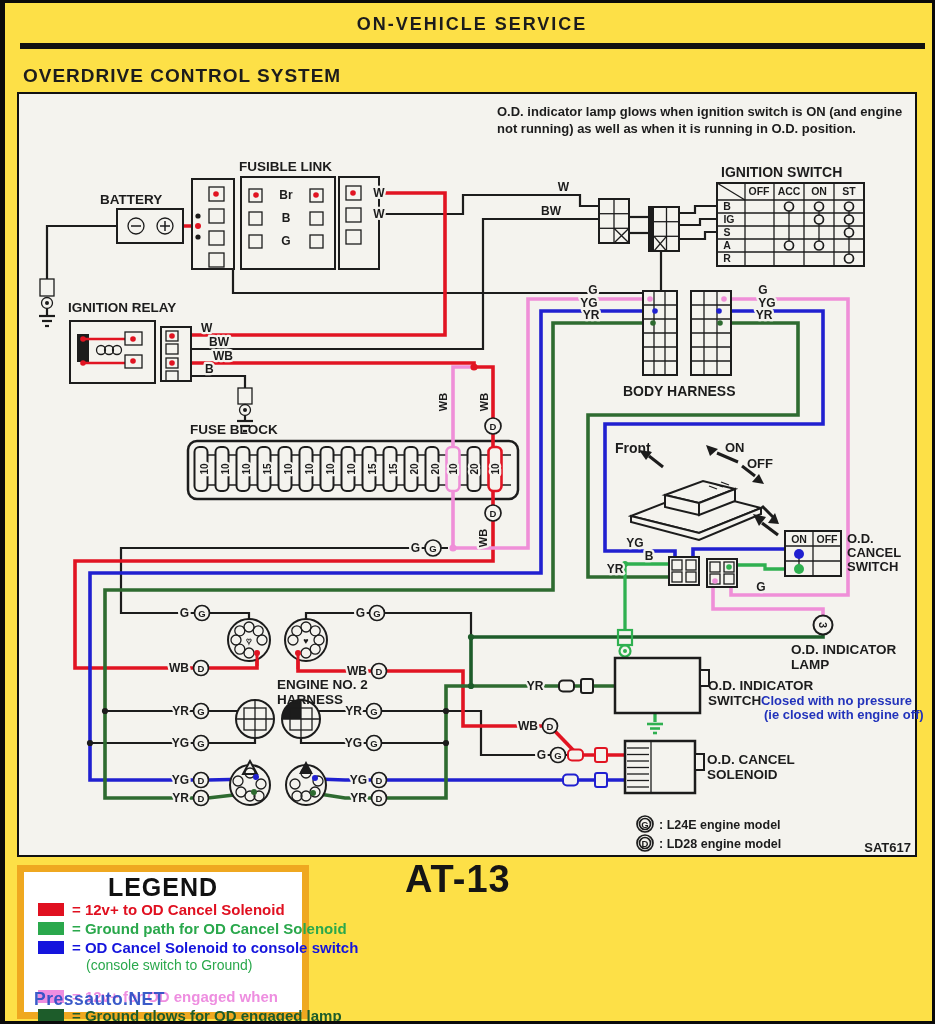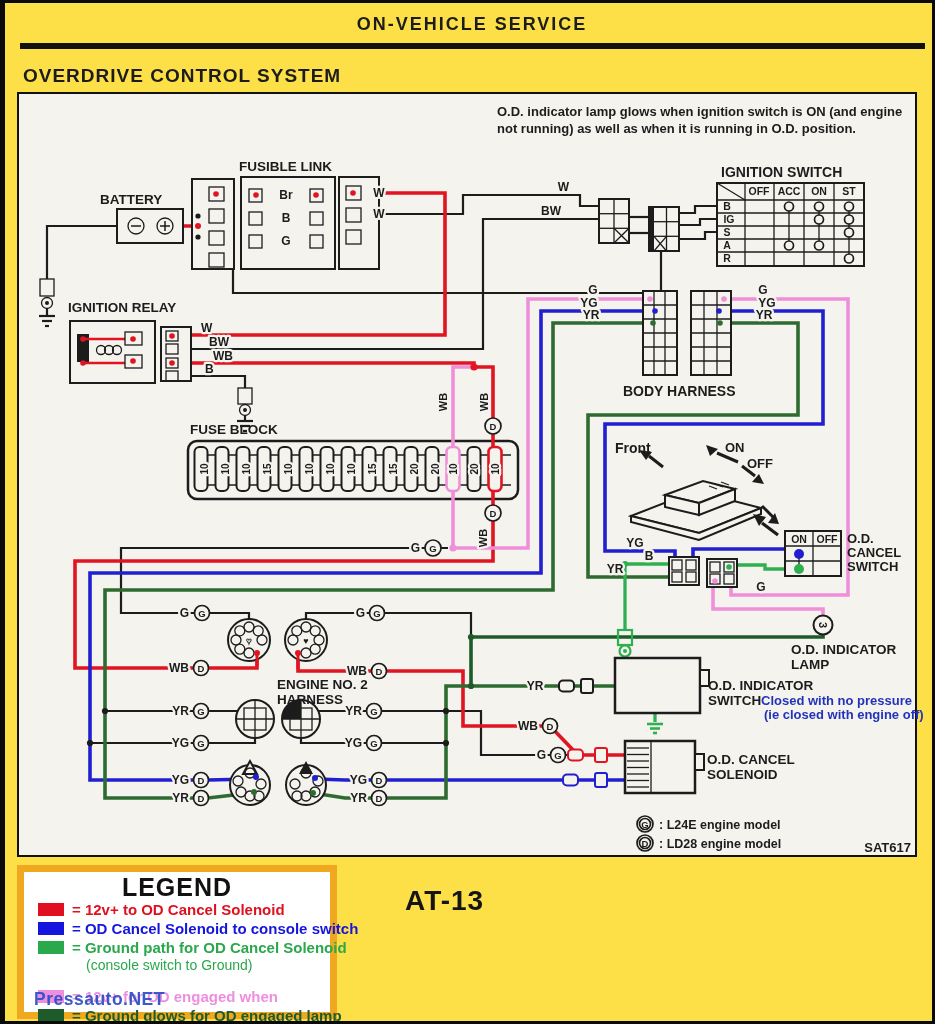--- a/index.html
+++ b/index.html
@@ -19,28 +19,28 @@
   .wr{stroke:#e11422;stroke-width:3.6;fill:none}
   .wp{stroke:#ef8fd8;stroke-width:3.6;fill:none}
   .wb{stroke:#2020d0;stroke-width:3.6;fill:none}
   .wg{stroke:#2e6b30;stroke-width:3.6;fill:none}
   .wdg{stroke:#1d5c2a;stroke-width:3.6;fill:none}
   .wbg{stroke:#2fb050;stroke-width:3.3;fill:none}
   .shape{fill:#f4f3ee;stroke:#1c1c1c;stroke-width:2}
   .shape25{fill:#f4f3ee;stroke:#1c1c1c;stroke-width:2.5}
   .thin{fill:none;stroke:#1c1c1c;stroke-width:1.3}
   .csym{fill:#f4f3ee;stroke:#1c1c1c;stroke-width:1.7}
-  #legend-box{position:absolute;left:12px;top:862px;width:320px;height:154px;box-sizing:border-box;
+  #legend-box{position:absolute;left:12px;top:862px;width:292px;height:154px;box-sizing:border-box;
      background:#ffffff;border:7px solid #efa820;padding:2px 6px 0 6px;}
   #legend-title{text-align:center;font-weight:bold;font-size:25px;letter-spacing:1px;color:#111;line-height:26px;}
   .lg-row{font-weight:bold;font-size:15px;line-height:19px;white-space:nowrap;}
   .lg-sw{display:inline-block;width:26px;height:13px;margin:0 8px 0 8px;vertical-align:-1px;}
   .lg-row2{font-weight:normal;font-size:14px;line-height:17px;padding-left:56px;white-space:nowrap;}
   .lg-gap{height:13px}
-  #at-code{position:absolute;left:400px;top:882px;font-size:28px;font-weight:bold;color:#151515;letter-spacing:1px;}
+  #at-code{position:absolute;left:400px;top:855px;font-size:38px;font-weight:bold;color:#151515;letter-spacing:1px;}
   #watermark{position:absolute;left:13px;top:986px;font-size:17.5px;font-weight:bold;color:#2a4ec5;opacity:.92;letter-spacing:.5px;padding-left:16px;}
 </style>
 </head>
 <body>
 
 <div id="page">
 <svg width="935" height="1024" viewBox="0 0 935 1024">
 
   <text class="tx s18 mid" x="467" y="27">ON-VEHICLE SERVICE</text>
   <rect x="15" y="40" width="905" height="6" fill="#111"></rect>
@@ -622,22 +622,22 @@
           <circle cx="640" cy="840" r="8" class="csym"></circle>
           <circle cx="640" cy="840" r="5.5" class="csym"></circle>
           <text class="tx s9 mid" x="640" y="843.5">D</text>
         </g>
   </g>
 </svg>
 
   <div id="legend-box">
     <div id="legend-title">LEGEND</div>
     <div class="lg-row"><span class="lg-sw" style="background: rgb(224, 16, 32);"></span><span style="color: rgb(224, 16, 32);">= 12v+ to OD Cancel Solenoid</span></div>
+    <div class="lg-row"><span class="lg-sw" style="background: rgb(42, 168, 76);"></span><span style="color: rgb(42, 168, 76);">= Ground path for OD Cancel Solenoid</span></div>
     <div class="lg-row"><span class="lg-sw" style="background: rgb(21, 21, 221);"></span><span style="color: rgb(21, 21, 221);">= OD Cancel Solenoid to console switch</span></div>
-    <div class="lg-row"><span class="lg-sw" style="background: rgb(42, 168, 76);"></span><span style="color: rgb(42, 168, 76);">= Ground path for OD Cancel Solenoid</span></div>
     <div class="lg-row2" style="color: rgb(42, 168, 76);">(console switch to Ground)</div>
     <div class="lg-gap"></div>
     <div class="lg-row"><span class="lg-sw" style="background: rgb(238, 142, 224);"></span><span style="color: rgb(238, 142, 224);">= 12v+ for OD engaged when</span></div>
     <div class="lg-row"><span class="lg-sw" style="background: rgb(29, 92, 42);"></span><span style="color: rgb(29, 92, 42);">= Ground glows for OD engaged lamp</span></div>
   </div>
   <div id="at-code">AT-13</div>
   <div id="watermark">Pressauto.NET</div>
 </div>
 
 </body></html>

